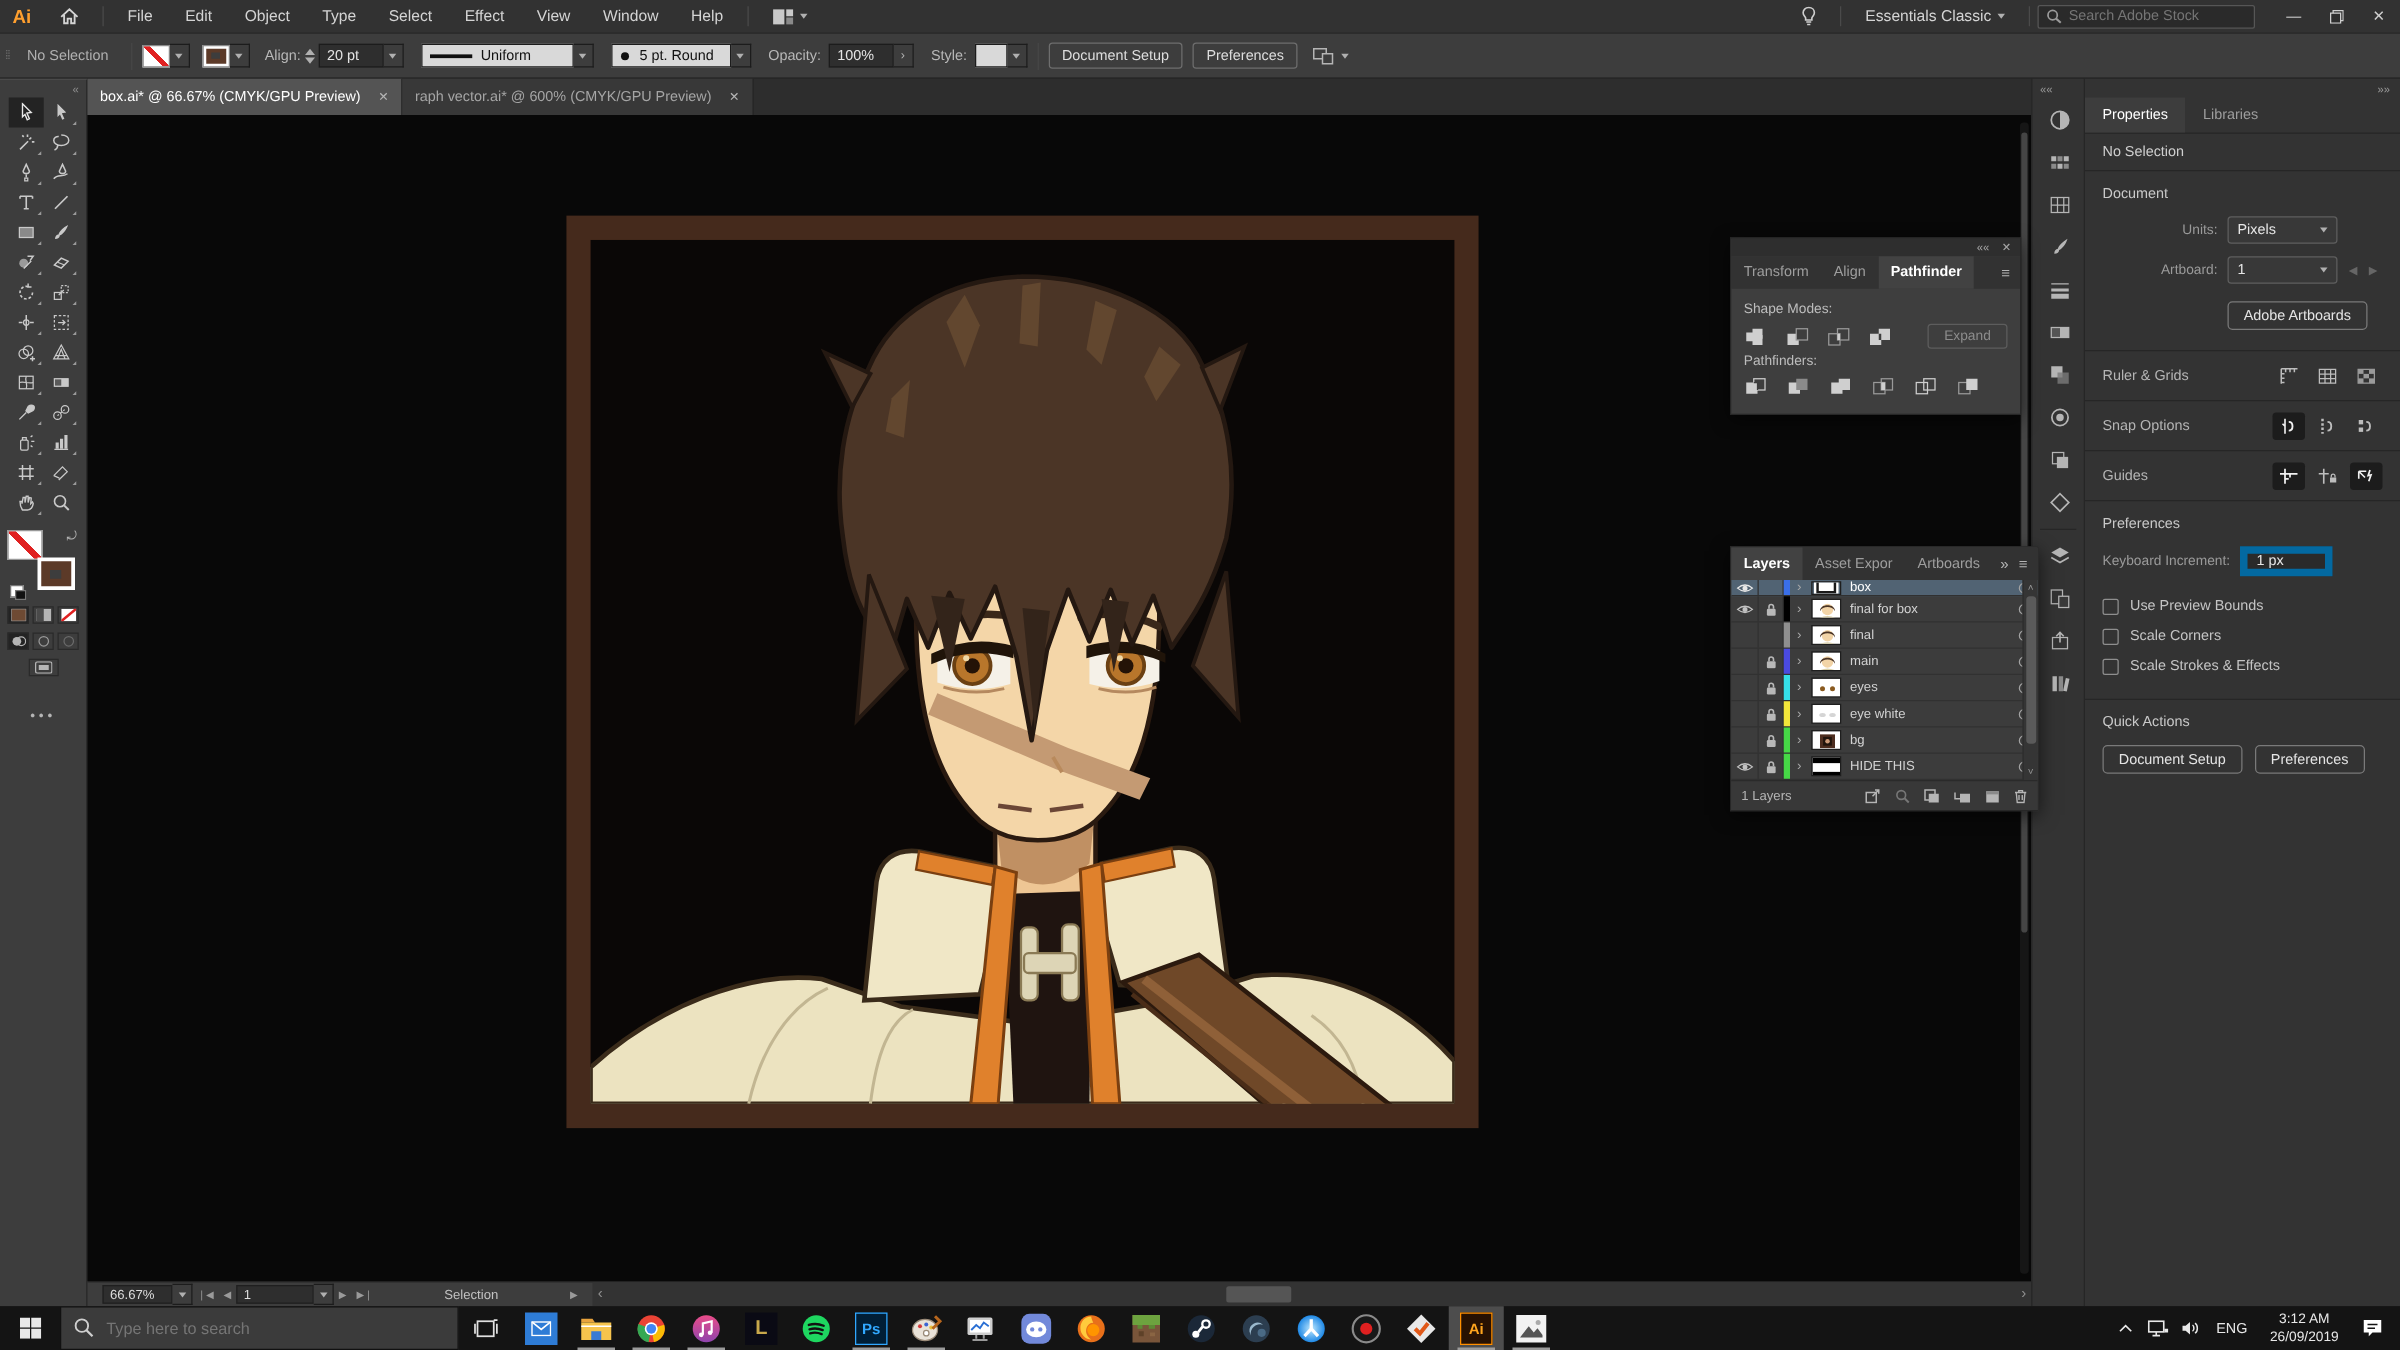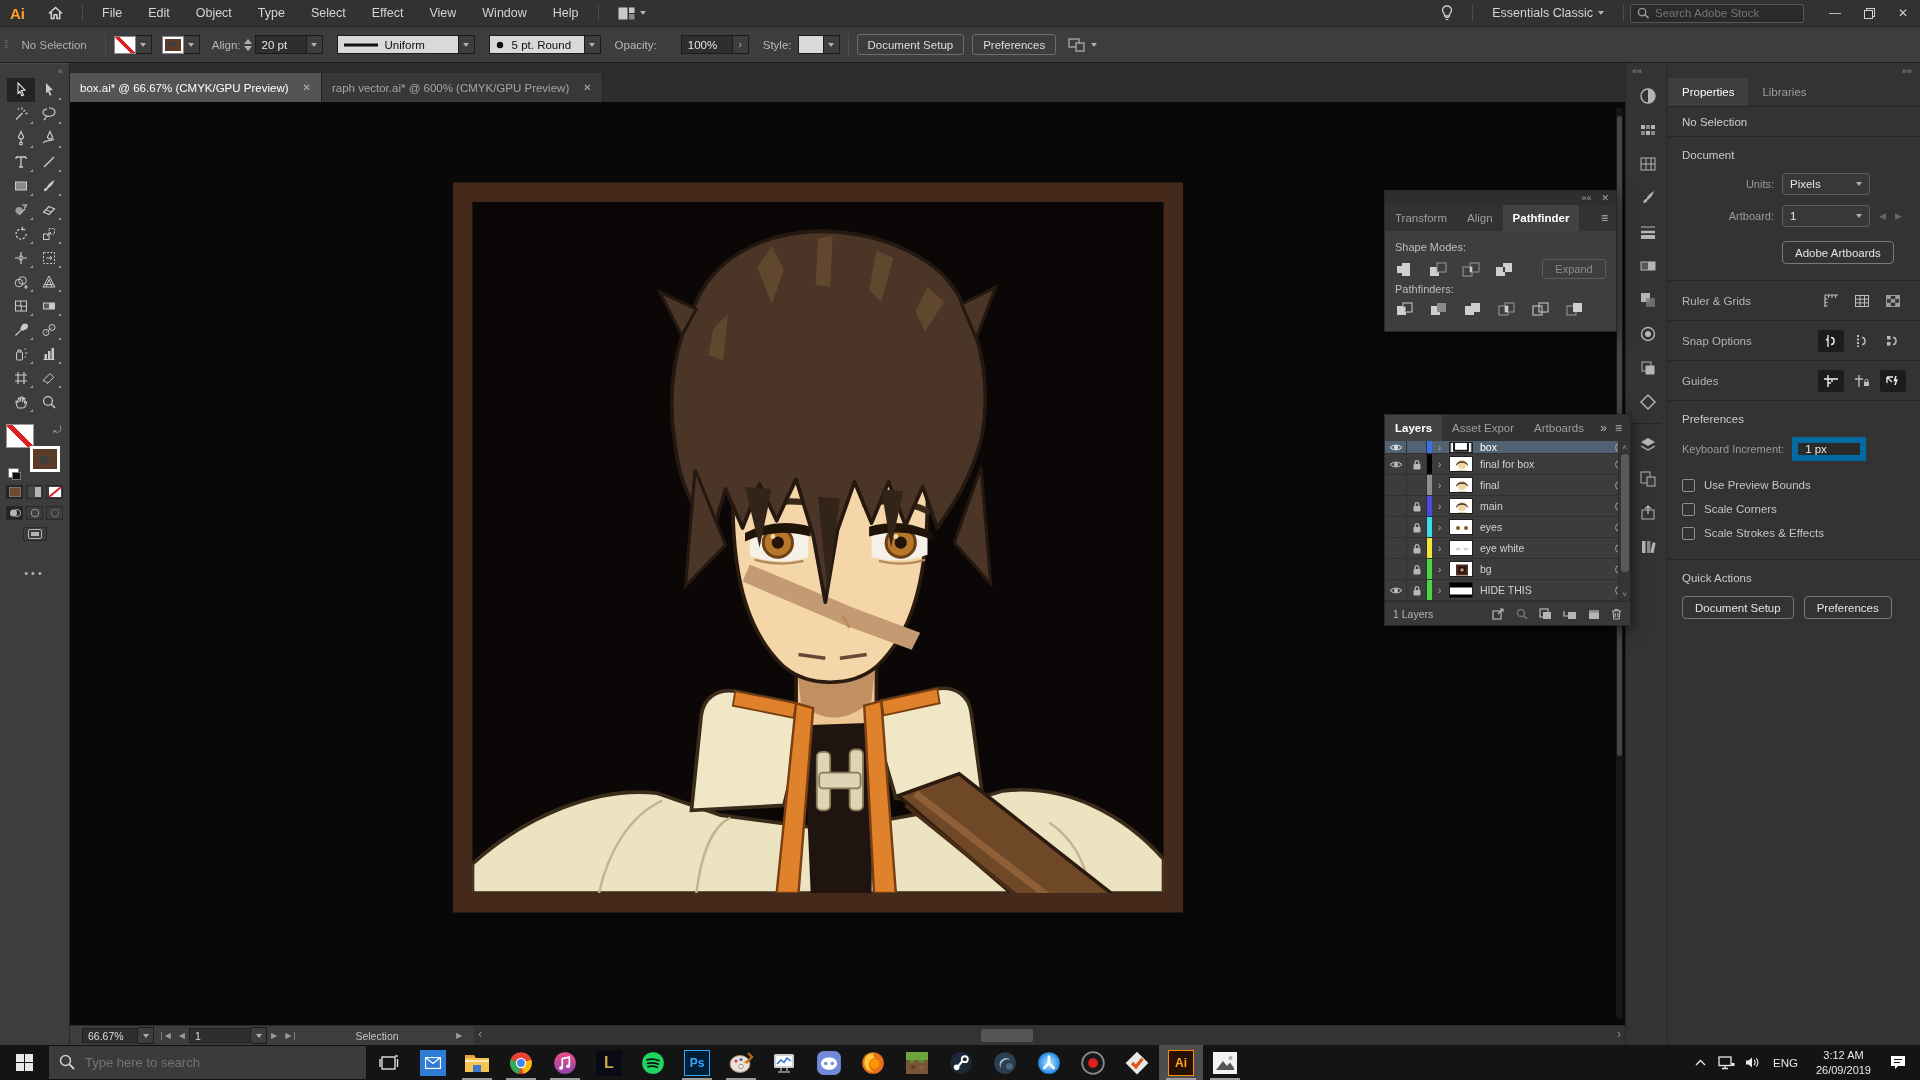--- a/index.html
+++ b/index.html
@@ -46,21 +46,21 @@
 #swstroke>div>div{width:9px;height:7px;background:#3d3d3d}
 #swswap{position:absolute;right:2px;top:0;color:#b5b5b5;font-size:10px}
 #swdef{position:absolute;left:2px;bottom:0;width:11px;height:10px;background:#fff;border:1px solid #777}
 #swdef::after{content:"";position:absolute;right:-3px;bottom:-3px;width:7px;height:6px;background:#111;border:1px solid #777}
 .trow{display:flex;justify-content:center;gap:3px;margin-top:7px}
 .tbtn{width:17px;height:14px;border:1px solid #2a2a2a;display:flex;align-items:center;justify-content:center}
 .tbtn.on{background:#232323}
 #dots{color:#b5b5b5;text-align:center;letter-spacing:3px;margin-top:26px;font-size:11px}
 
 #docwin{position:absolute;left:70px;top:63px;width:1555px;height:982px;display:flex;flex-direction:column}
-#tabbar{height:39px;background:#2d2d2d;display:flex;align-items:flex-end}
+#tabbar{height:29px;background:#2d2d2d;display:flex;align-items:flex-end}
 .dtab{height:29px;display:flex;align-items:center;padding:0 10px;font-size:11.5px;color:#a5a5a5;background:#383838;border-right:1px solid #222}
 .dtab.active{background:#545454;color:#fff}
 .dtab .x{margin-left:14px;font-size:10px;color:#b5b5b5}
 #canvas{flex:1;background:#080808;position:relative;overflow:hidden}
 #vscroll{position:absolute;right:2px;top:6px;bottom:6px;width:7px;background:#161616;border-radius:3px}
 #vscroll>div{position:absolute;left:1px;right:1px;top:8px;height:640px;background:#454545;border-radius:3px}
 #artwork{position:absolute;left:383px;top:79px}
 #statusbar{height:20px;background:#3d3d3d;border-top:1px solid #292929;display:flex;align-items:center;font-size:10.5px;color:#c8c8c8;padding-left:12px}
 .sfield{background:#2e2e2e;border:1px solid #1f1f1f;height:15px;display:flex;align-items:center;padding:0 5px;color:#dedede}
 .navg{color:#9a9a9a;font-size:8px;margin:0 4px}
@@ -106,21 +106,21 @@
 .ftab{height:26px;display:flex;align-items:center;padding:0 10px;color:#9e9e9e;font-size:11.5px}
 .ftab.active{background:#424242;color:#fff;font-weight:bold}
 .fmenu{margin-left:auto;margin-right:8px;color:#b5b5b5;font-size:12px}
 #pfpanel{left:1384px;top:190px;width:233px}
 #pfbody{padding:7px 10px 10px}
 .pflab{color:#bdbdbd;font-size:11px;margin:3px 0 6px}
 .pfrow{display:flex;align-items:center;gap:11px;margin-bottom:4px}
 .pfbtn{display:flex;align-items:center;justify-content:center}
 #expand{margin-left:auto;width:64px;height:20px;border:1px solid #5d5d5d;border-radius:3px;color:#8c8c8c;font-size:11px;display:flex;align-items:center;justify-content:center}
 
-#lypanel{left:1384px;top:414px;width:247px}
+#lypanel{left:1384px;top:437px;width:247px}
 #lyrows{background:#3c3c3c;overflow:hidden;position:relative}
 .lrow{height:21px;display:flex;align-items:center;border-bottom:1px solid #313131;font-size:10.5px;color:#d2d2d2}
 .lrow.sel{background:#516373;color:#fff}
 .leye{width:22px;height:100%;display:flex;align-items:center;justify-content:center;border-right:1px solid #313131}
 .llock{width:20px;height:100%;display:flex;align-items:center;justify-content:center;border-right:1px solid #313131}
 .lbar{width:5px;height:100%}
 .lchev{width:15px;text-align:center;color:#a8a8a8;font-size:11px}
 .lthumb{width:28px;display:flex;justify-content:center}
 .lthumb svg{border:1px solid #1e1e1e}
 .lname{flex:1;padding-left:5px;white-space:nowrap;overflow:hidden}
@@ -286,21 +286,21 @@
       <svg width="8" height="8" viewBox="0 0 8 8">
         <circle cx="4" cy="4" r="3.2" fill="#111"></circle>
       </svg>
       <span>5 pt. Round</span>
     </span>
   <span class="ddbox">
       <span class="caret"></span>
     </span>
   <span style="width:14px"></span>
   <span>Opacity:</span>
-  <span class="fieldD" style="width:52px;margin-left:24px">100%</span>
+  <span class="fieldD" style="width:52px;margin-left:6px">100%</span>
   <span class="ddbox" style="color:#b0b0b0;font-size:10px">›</span>
   <span style="width:14px"></span>
   <span>Style:</span>
   <span class="fieldL" style="width:26px;margin-left:6px"></span>
   <span class="ddbox">
       <span class="caret"></span>
     </span>
   <span class="csep"></span>
   <span class="cbtn">Document Setup</span>
   <span class="cbtn">Preferences</span>

